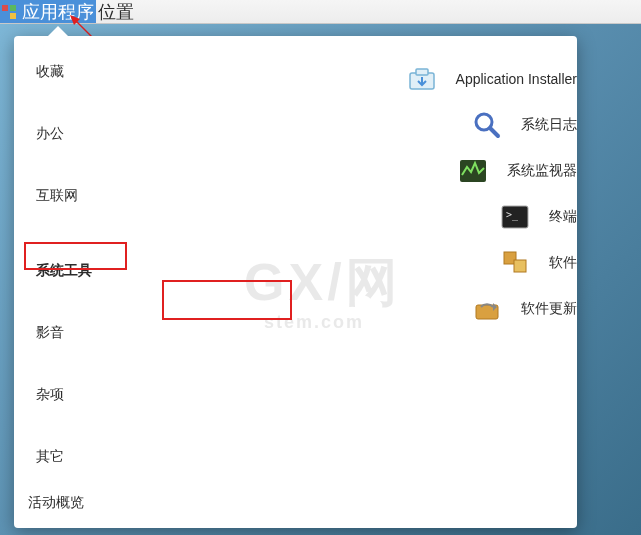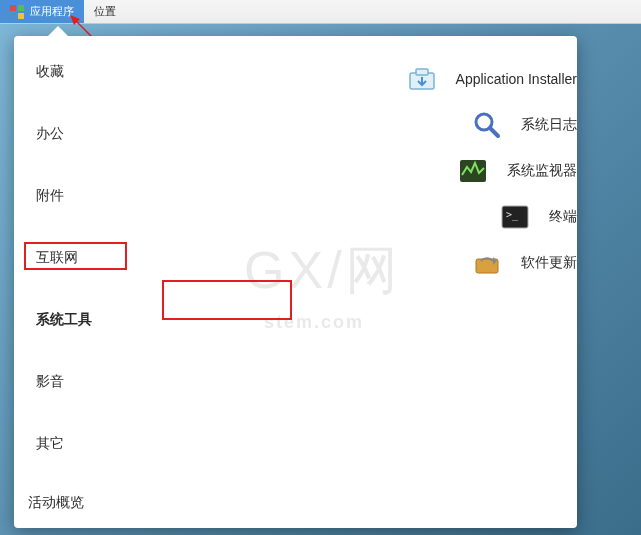--- a/index.html
+++ b/index.html
@@ -17,22 +17,22 @@
       height: 24px;
       background: linear-gradient(#f5f5f5, #ededed);
       border-bottom: 1px solid #c9c9c9;
       display: flex;
       align-items: center;
     }
     .top-bar-item {
       height: 100%;
       display: inline-flex;
       align-items: center;
-      padding: 0 10px;
-      font-size: 11px;
+      padding: 0 2px;
+      font-size: 18px;
       color: #2c2c2c;
       cursor: pointer;
       justify-content: space-between;
     }
     .top-bar-item.active {
       background: #4a90d9;
       color: #fff;
     }
     .sys-icon {
       width: 14px; height: 14px;
@@ -83,20 +83,21 @@
     .left-item {
       height: 32px;
       display: flex;
       align-items: center;
       font-size: 14px;
       color: #2c2c2c;
       cursor: pointer;
     }
     .left-item.selected {
       font-weight: bold;
+      margin-top: 13px;
     }
     .right-col {
       flex: 1;
       padding-left: 10px;
       display: flex;
       flex-direction: column;
       align-items: flex-end;
     }
     .app-item {
       display: flex;
@@ -126,25 +127,26 @@
     
     .highlight-box {
       position: absolute;
       border: 2px solid #e02020;
       pointer-events: none;
     }
     
     .watermark {
       position: absolute;
       font-size: 52px;
-      font-weight: normal;
+      font-weight: bold;
       color: rgba(175,175,175,0.28);
       letter-spacing: 4px;
       pointer-events: none;
       white-space: nowrap;
+      margin-top: 12px;
     }
     .watermark-sub {
       position: absolute;
       font-size: 18px;
       font-weight: bold;
       color: rgba(175,175,175,0.28);
       letter-spacing: 2px;
       pointer-events: none;
     }
   </style>
@@ -181,30 +183,30 @@
   <div class="columns">
 
     <div class="left-col">
       <div class="left-item">
           <span>收藏</span>
         </div>
       <div class="left-item">
           <span>办公</span>
         </div>
       <div class="left-item">
-          <span>附件</span>
-        </div>
-      <div class="left-item">
           <span>互联网</span>
         </div>
       <div class="left-item selected">
           <span>系统工具</span>
         </div>
       <div class="left-item">
           <span>影音</span>
+        </div>
+      <div class="left-item">
+          <span>杂项</span>
         </div>
       <div class="left-item">
           <span>其它</span>
         </div>
     </div>
 
     <div class="right-col">
       <div class="app-item">
         <span class="app-icon">
           <svg viewBox="0 0 32 32">
@@ -238,20 +240,29 @@
           <svg viewBox="0 0 32 32">
               <rect x="3" y="5" width="26" height="22" rx="2" fill="#222" stroke="#aaa" stroke-width="1"></rect>
               <text x="7" y="17" fill="#ddd" font-size="10" font-family="monospace">&gt;_</text>
             </svg>
         </span>
         <span class="app-label">终端</span>
       </div>
       <div class="app-item">
         <span class="app-icon">
           <svg viewBox="0 0 32 32">
+              <rect x="5" y="5" width="12" height="12" fill="#d9a040" stroke="#b07820" stroke-width="1"></rect>
+              <rect x="15" y="13" width="12" height="12" fill="#e8c060" stroke="#b07820" stroke-width="1"></rect>
+            </svg>
+        </span>
+        <span class="app-label">软件</span>
+      </div>
+      <div class="app-item">
+        <span class="app-icon">
+          <svg viewBox="0 0 32 32">
               <rect x="5" y="12" width="22" height="14" rx="2" fill="#d9a040" stroke="#b07820" stroke-width="1"></rect>
               <path d="M10 14 A8 8 0 0 1 22 14" fill="none" stroke="#888" stroke-width="2"></path>
               <polygon points="22,10 26,14 22,18" fill="#888"></polygon>
             </svg>
         </span>
         <span class="app-label">软件更新</span>
       </div>
     </div>
   </div>
 

